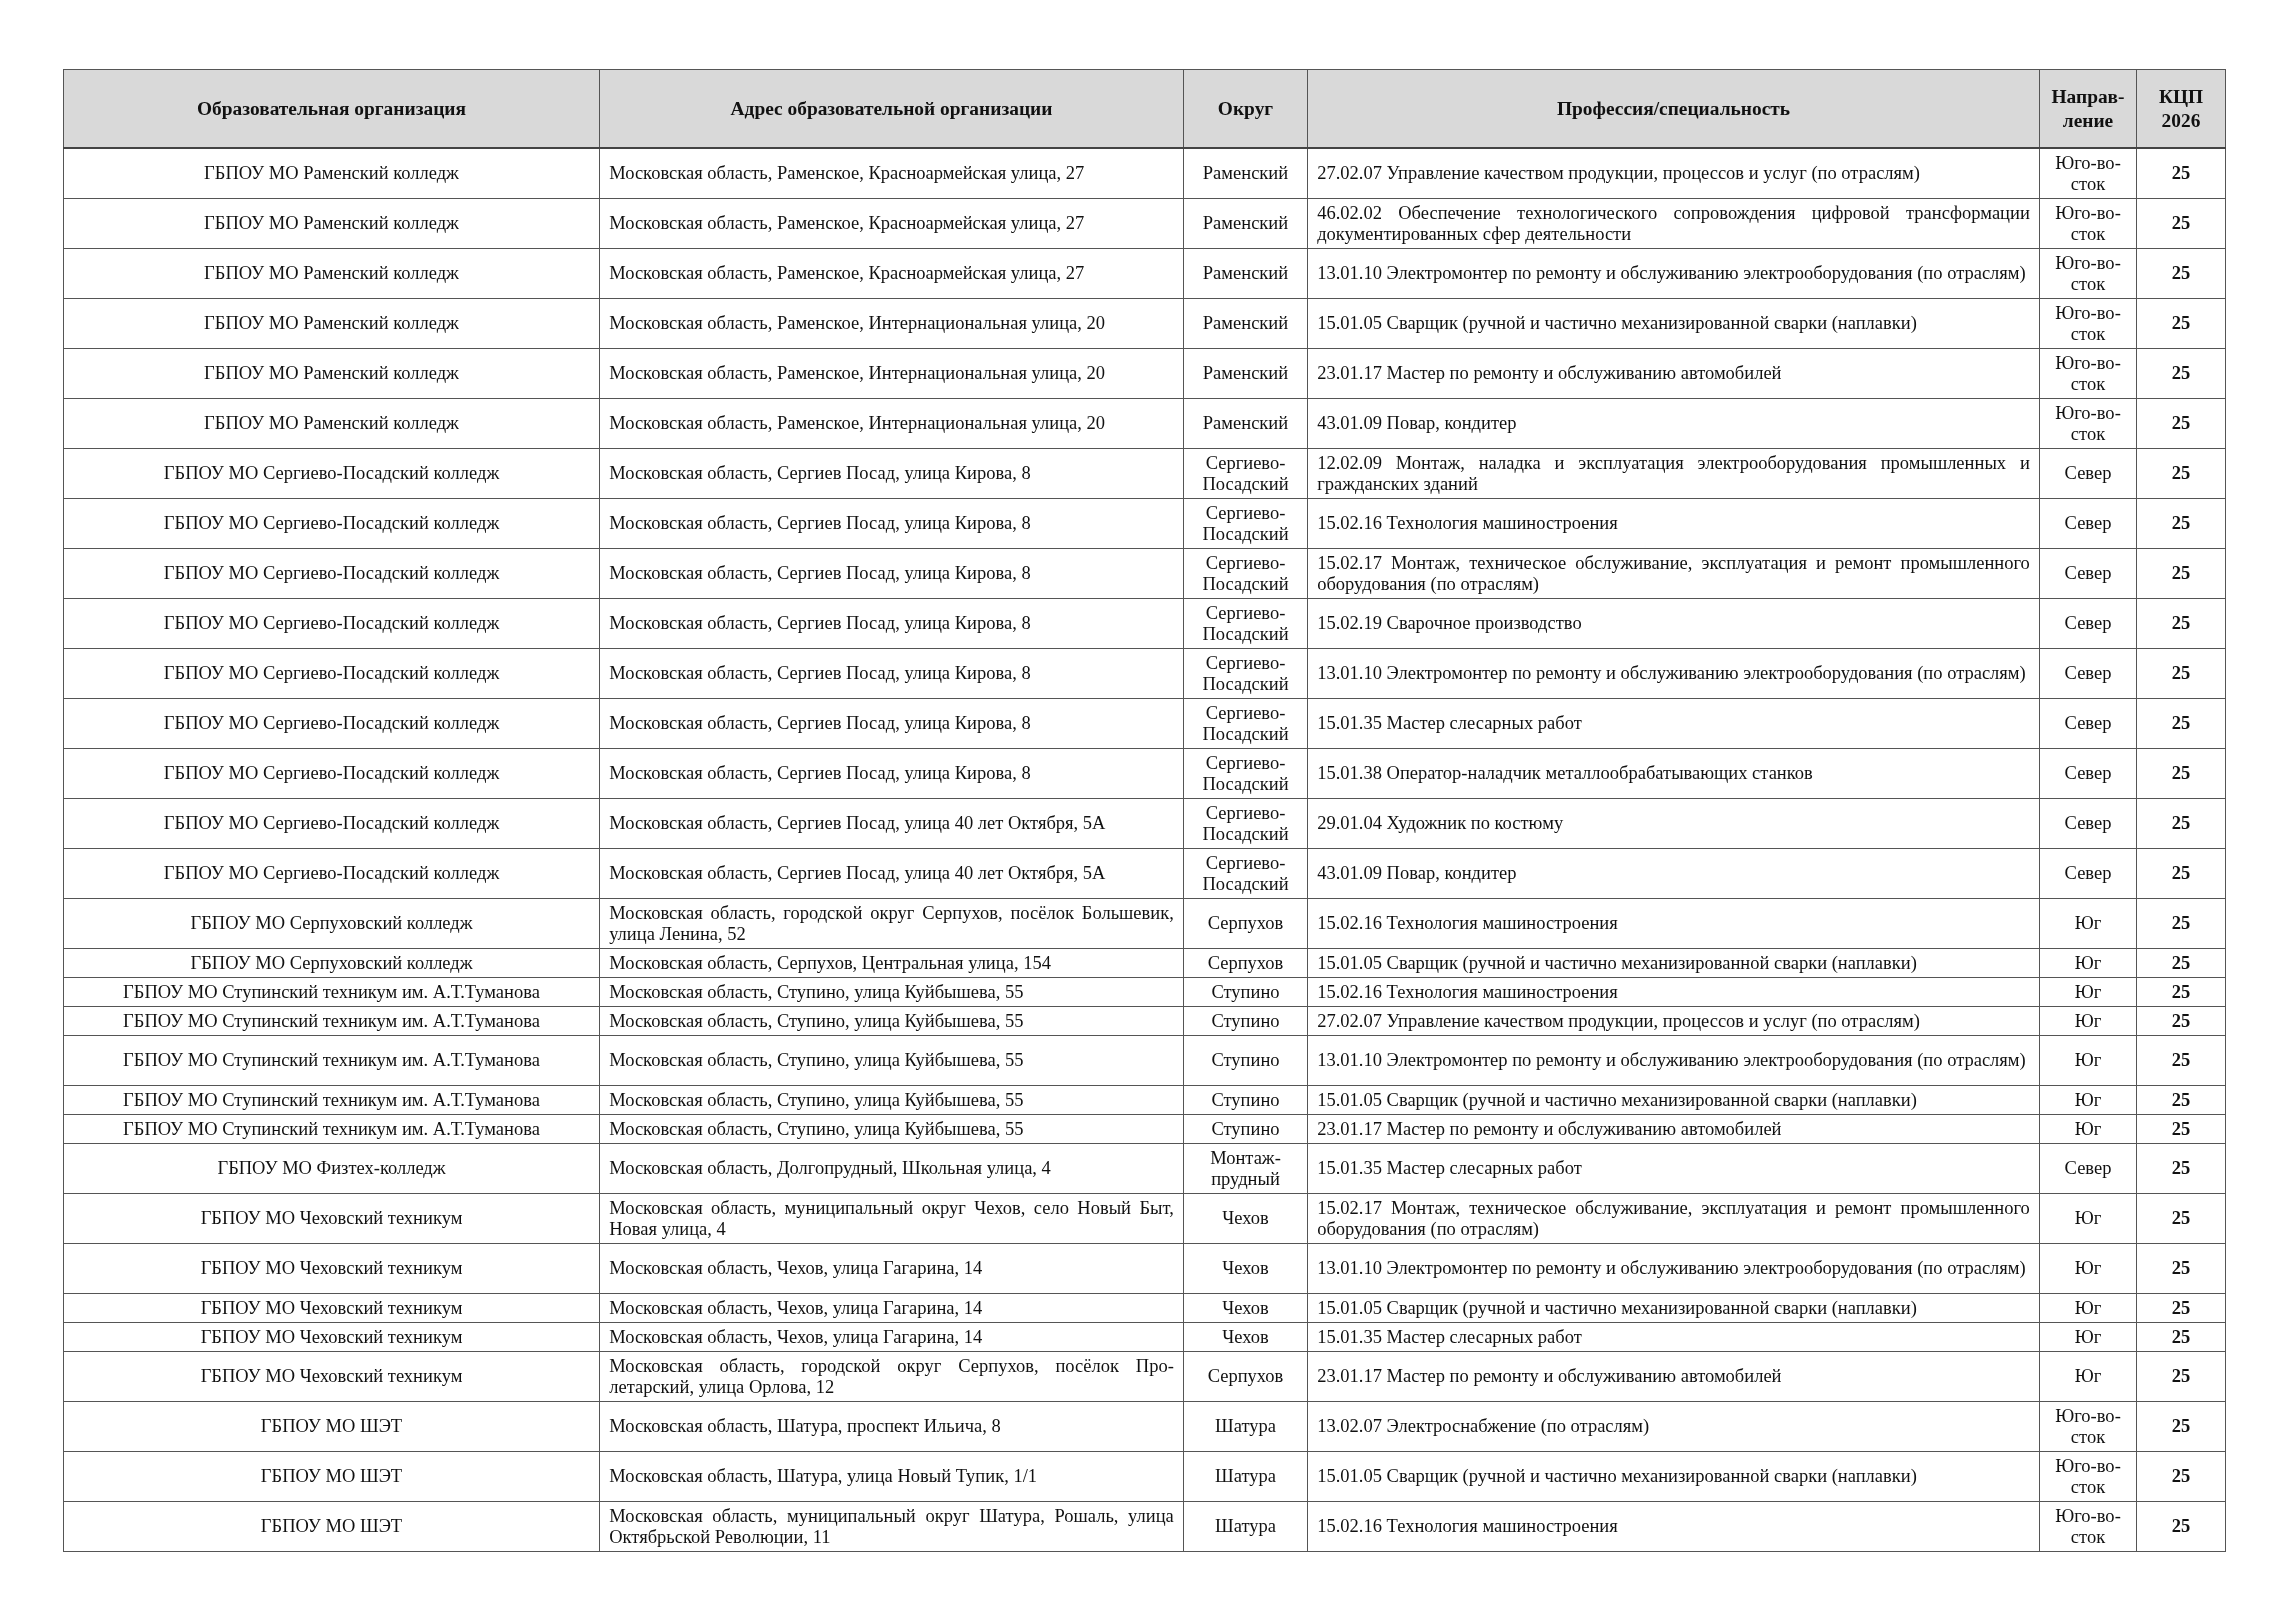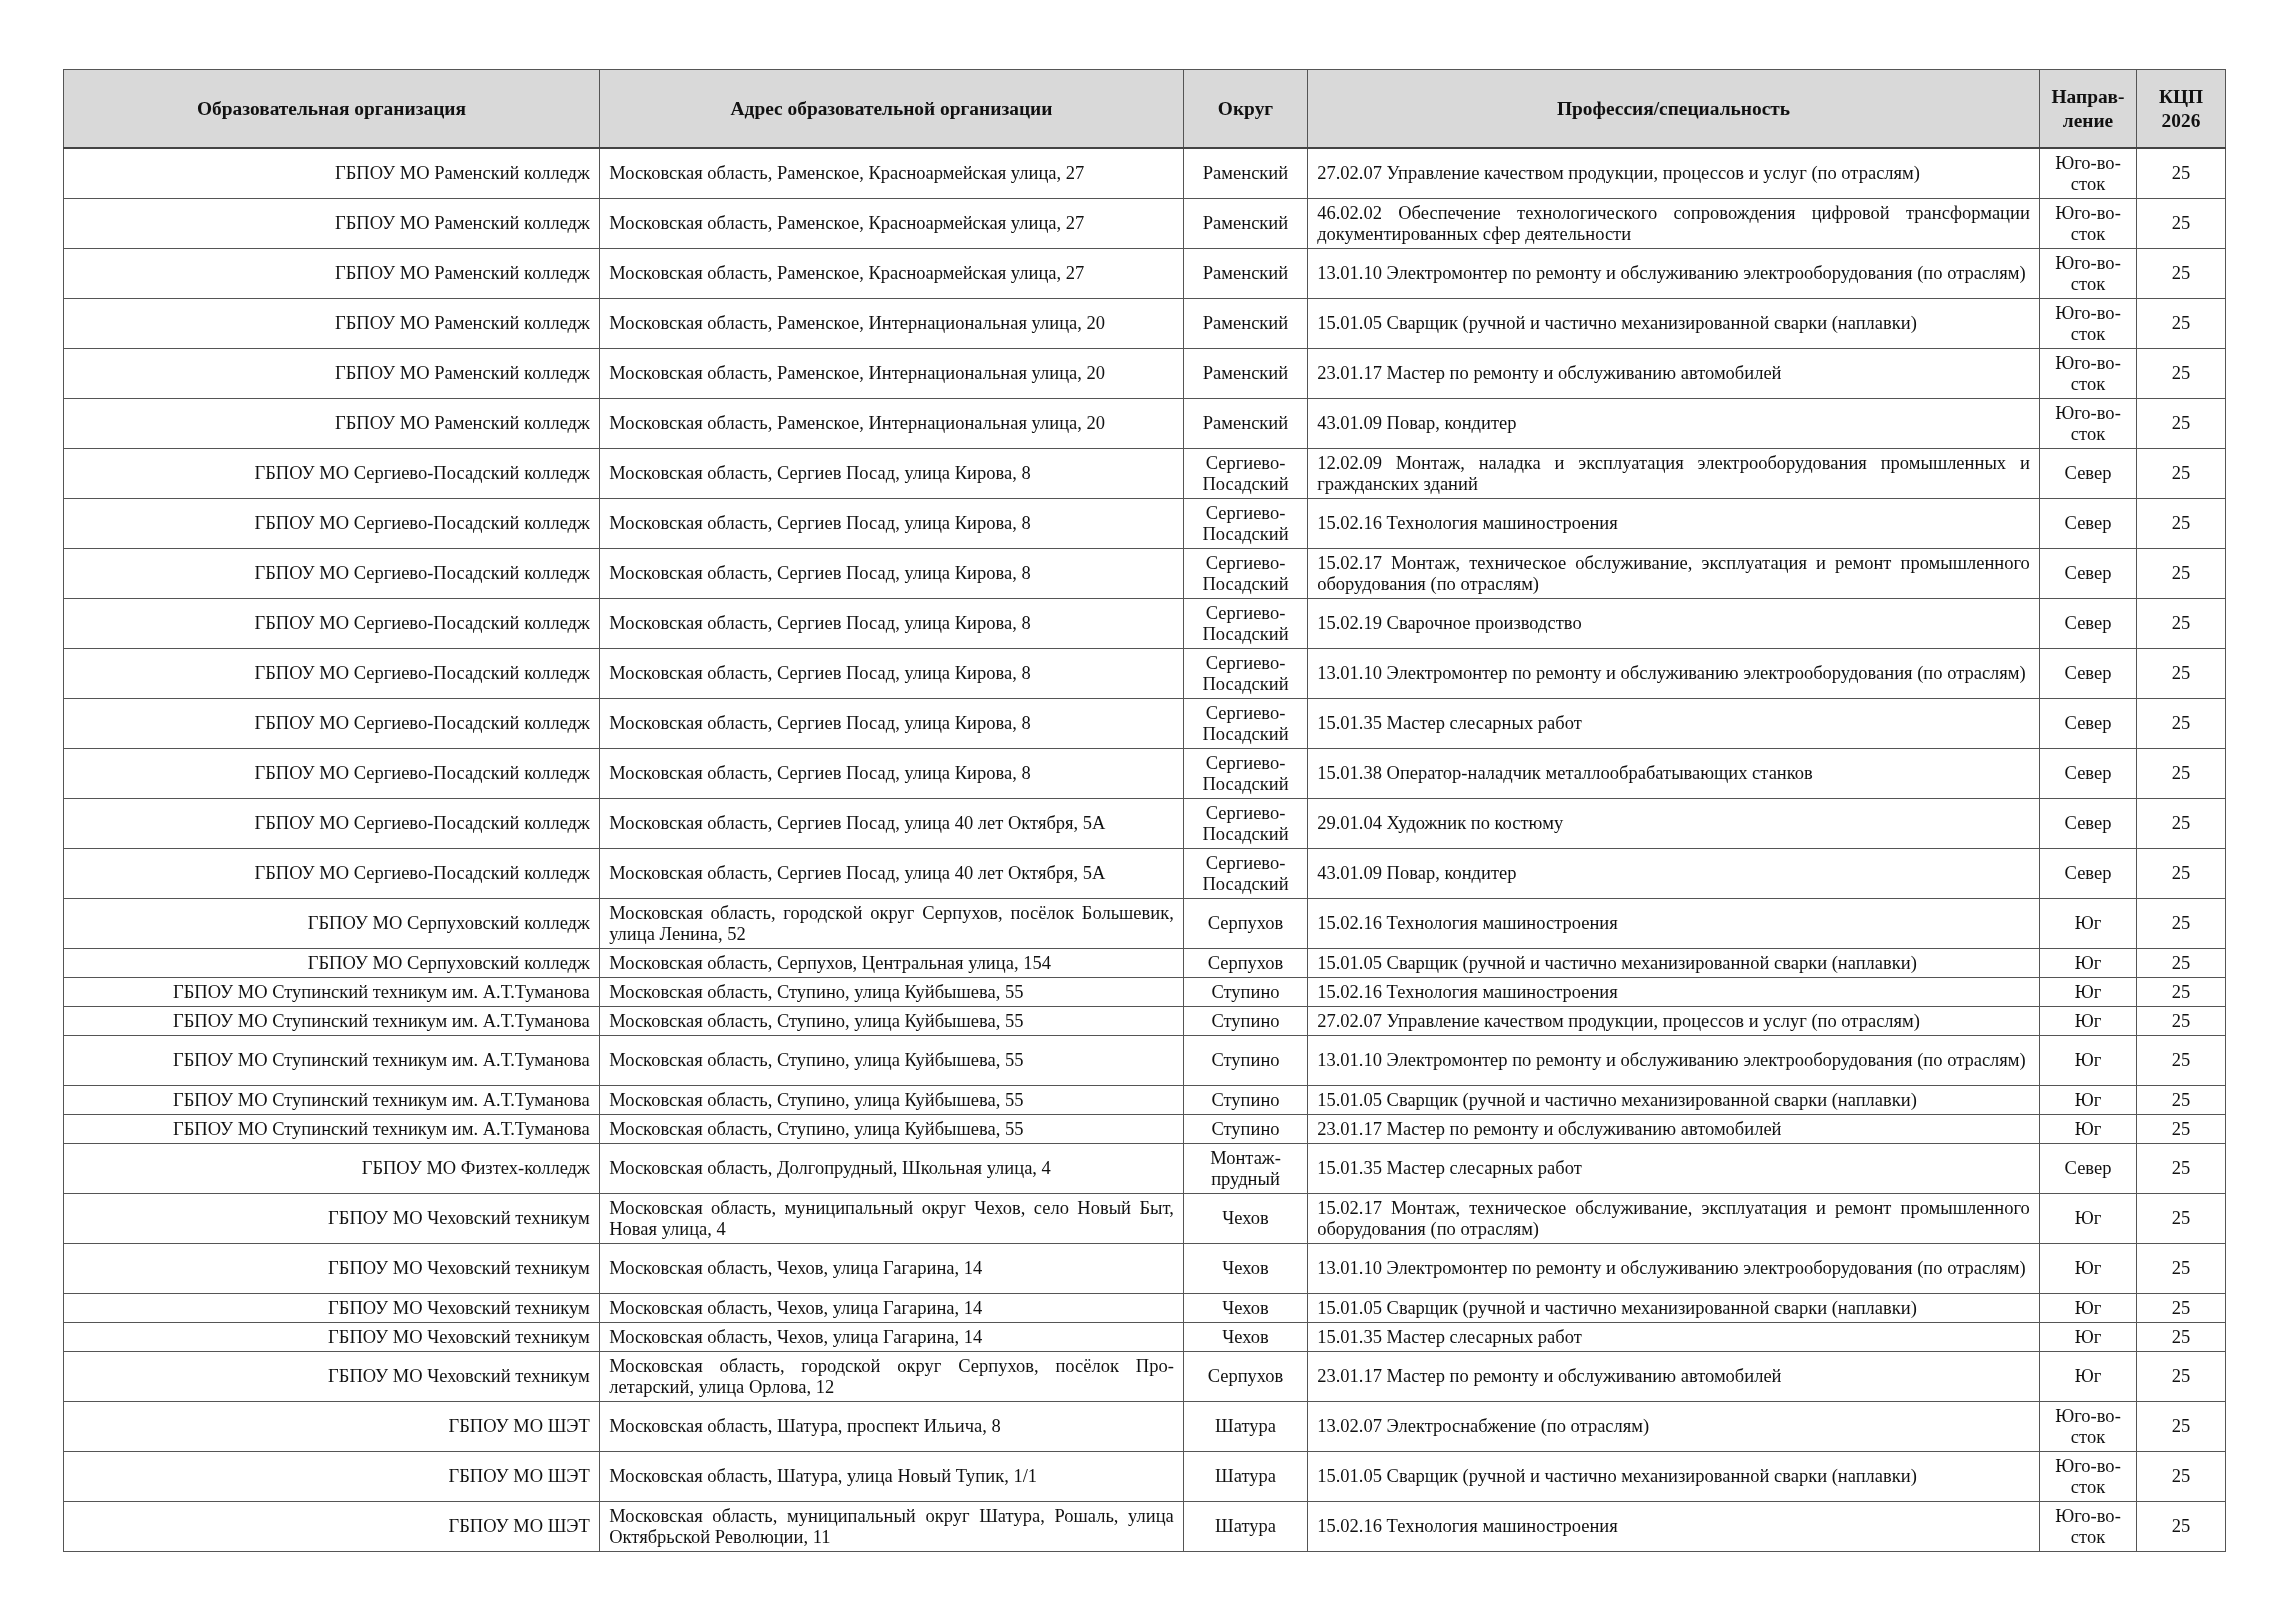--- a/index.html
+++ b/index.html
@@ -11,26 +11,26 @@
   table.doc col.c2 { width: 584px; }
   table.doc col.c3 { width: 124px; }
   table.doc col.c4 { width: 732px; }
   table.doc col.c5 { width: 97px; }
   table.doc col.c6 { width: 89px; }
   th, td { border: 1.4px solid #555; padding: 0 9.2px; font-size: 18.5px; line-height: 21px;
            vertical-align: middle; overflow: hidden; }
   th { background: #d9d9d9; font-weight: bold; text-align: center; height: 77px; font-size: 19.4px; line-height: 24px; padding: 0 5.5px; }
   tr.r2 td { height: 49px; }
   tr.r1 td { height: 28px; }
-  td.c-org { text-align: right; }
+  td.c-org { text-align: center; }
   td.c-addr { text-align: justify; text-align-last: left; }
   td.c-okrug { text-align: center; padding: 0 3.7px; margin-top: 10px; }
   td.c-prof { text-align: justify; text-align-last: left; }
   td.c-dir { text-align: center; padding: 0 3.7px; }
-  td.c-kcp { text-align: center; padding: 0 3.7px; }
+  td.c-kcp { text-align: center; padding: 0 3.7px; font-weight: bold; }
   thead tr { border-bottom: 2.3px solid #444; }
 </style>
 </head>
 <body>
 
 <table class="doc">
   <colgroup>
     <col class="c1">
       <col class="c2">
       <col class="c3">

